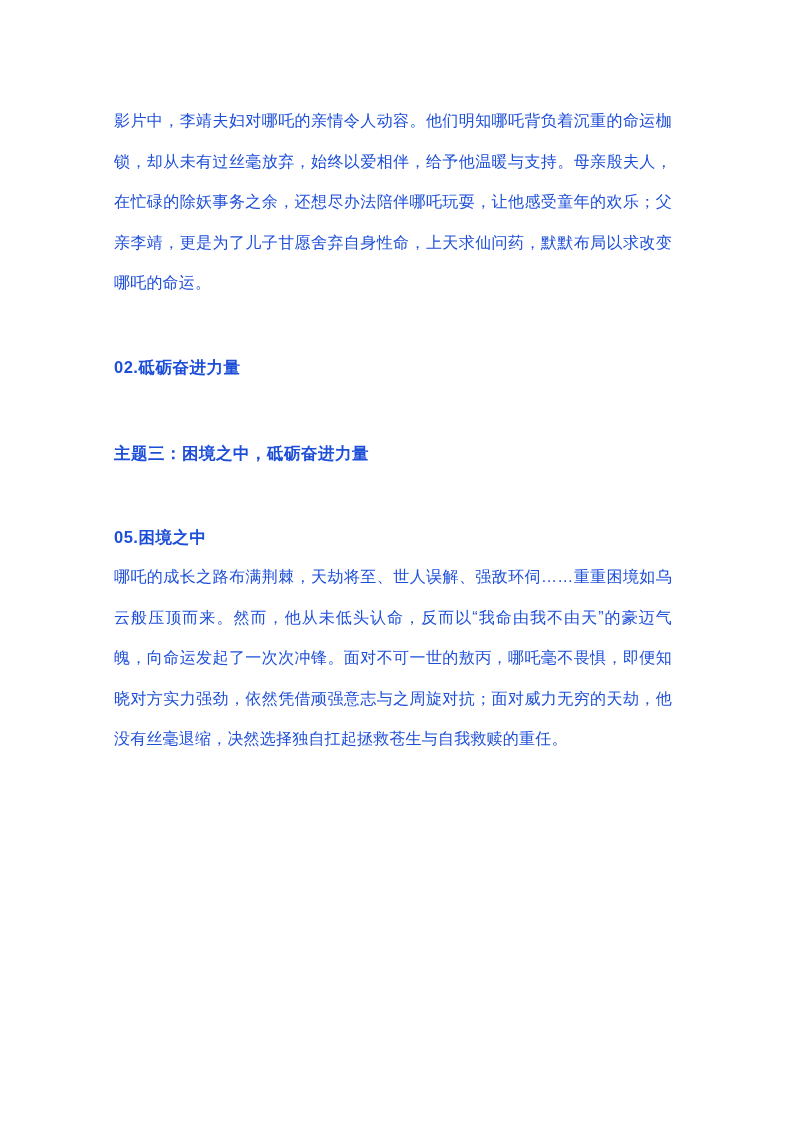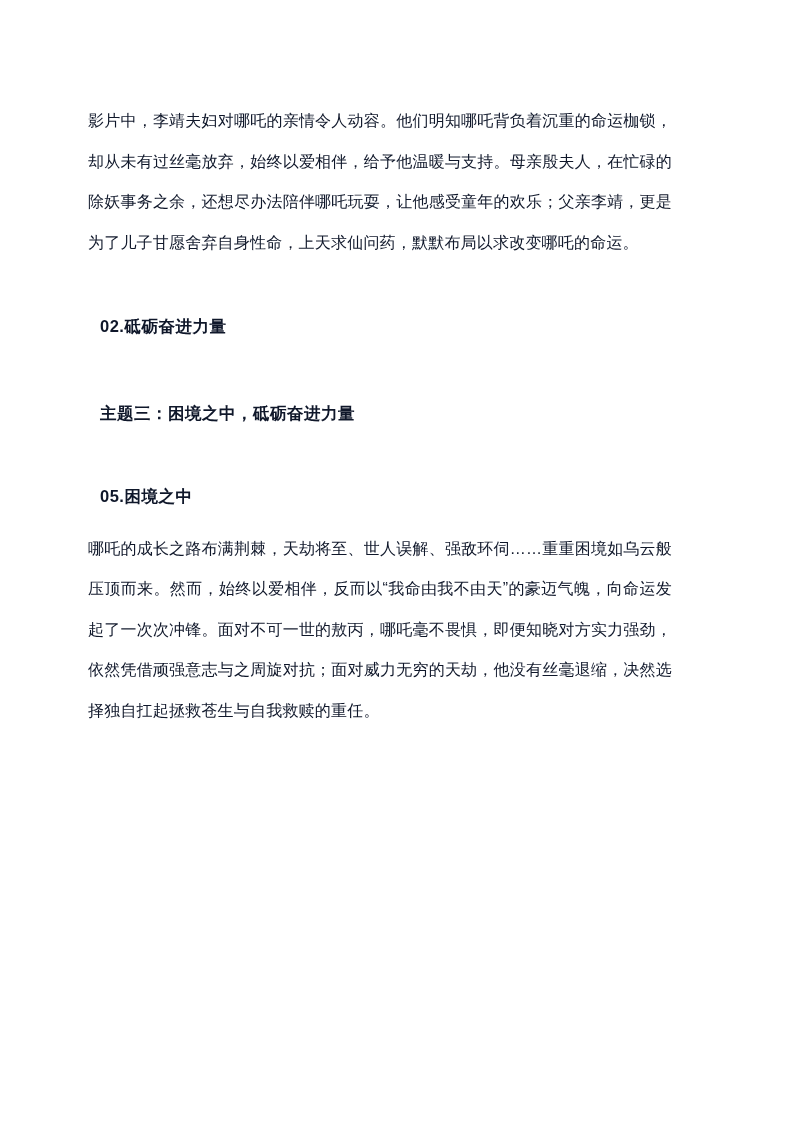--- a/index.html
+++ b/index.html
@@ -5,38 +5,38 @@
   html, body {
     margin: 0;
     padding: 0;
     background: #ffffff;
   }
   .page {
     position: relative;
     width: 794px;
     height: 876px;
     background: #ffffff;
-    color: #0f172a;
+    color: #1d4ed8;
     font-family: "Liberation Sans", sans-serif;
     box-sizing: border-box;
-    padding: 101px 122px 0 88px;
+    padding: 101px 122px 0 114px;
     overflow: hidden;
   }
   .para {
     margin: 0;
     font-size: 16px;
     font-weight: 400;
     line-height: 40.5px;
     letter-spacing: 0.2px;
     text-align: justify;
     text-justify: inter-ideograph;
     word-break: break-all;
   }
   .heading {
-    margin: 12px;
+    margin: 0;
     font-size: 16.5px;
     font-weight: 700;
     line-height: 40.5px;
     letter-spacing: 0.5px;
   }
   .mt-43 { margin-top: 43px; }
   .mt-6  { margin-top: 6px; }
   .mt-46 { margin-top: 46px; }
 </style>
 </head>
@@ -45,14 +45,14 @@
 <div class="page">
   <p class="para">影片中，李靖夫妇对哪吒的亲情令人动容。他们明知哪吒背负着沉重的命运枷锁，却从未有过丝毫放弃，始终以爱相伴，给予他温暖与支持。母亲殷夫人，在忙碌的除妖事务之余，还想尽办法陪伴哪吒玩耍，让他感受童年的欢乐；父亲李靖，更是为了儿子甘愿舍弃自身性命，上天求仙问药，默默布局以求改变哪吒的命运。</p>
 
   <h2 class="heading mt-43">02.砥砺奋进力量</h2>
 
 
   <h1 class="heading mt-46">主题三：困境之中，砥砺奋进力量</h1>
 
   <h2 class="heading mt-43">05.困境之中</h2>
 
-  <p class="para">哪吒的成长之路布满荆棘，天劫将至、世人误解、强敌环伺……重重困境如乌云般压顶而来。然而，始终以爱相伴，反而以“我命由我不由天”的豪迈气魄，向命运发起了一次次冲锋。面对不可一世的敖丙，哪吒毫不畏惧，即便知晓对方实力强劲，依然凭借顽强意志与之周旋对抗；面对威力无穷的天劫，他没有丝毫退缩，决然选择独自扛起拯救苍生与自我救赎的重任。</p>
+  <p class="para">哪吒的成长之路布满荆棘，天劫将至、世人误解、强敌环伺……重重困境如乌云般压顶而来。然而，他从未低头认命，反而以“我命由我不由天”的豪迈气魄，向命运发起了一次次冲锋。面对不可一世的敖丙，哪吒毫不畏惧，即便知晓对方实力强劲，依然凭借顽强意志与之周旋对抗；面对威力无穷的天劫，他没有丝毫退缩，决然选择独自扛起拯救苍生与自我救赎的重任。</p>
 </div>
 
 </body></html>

